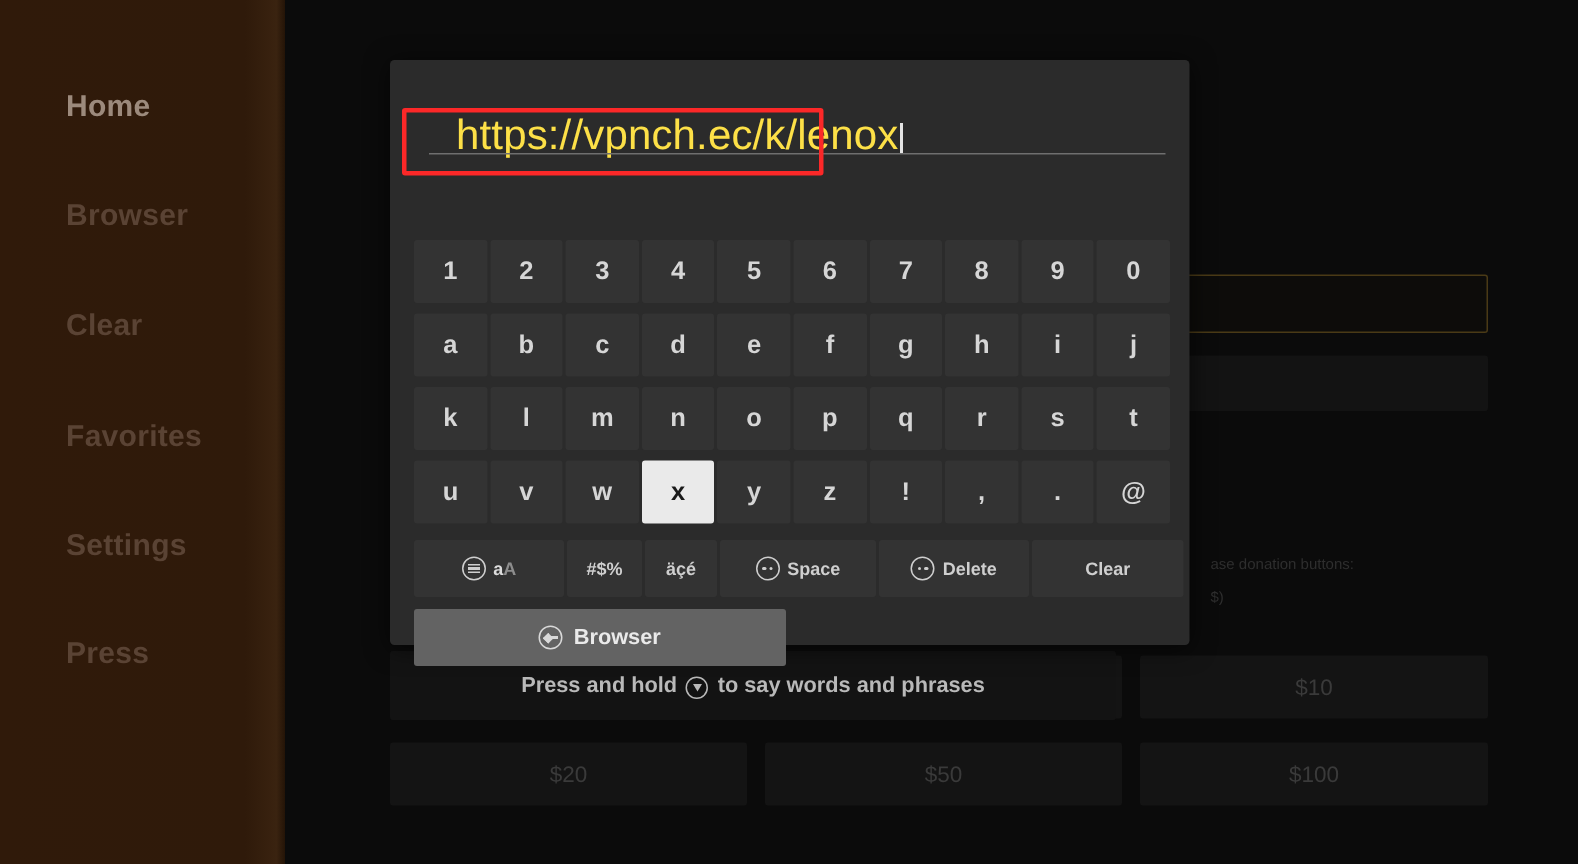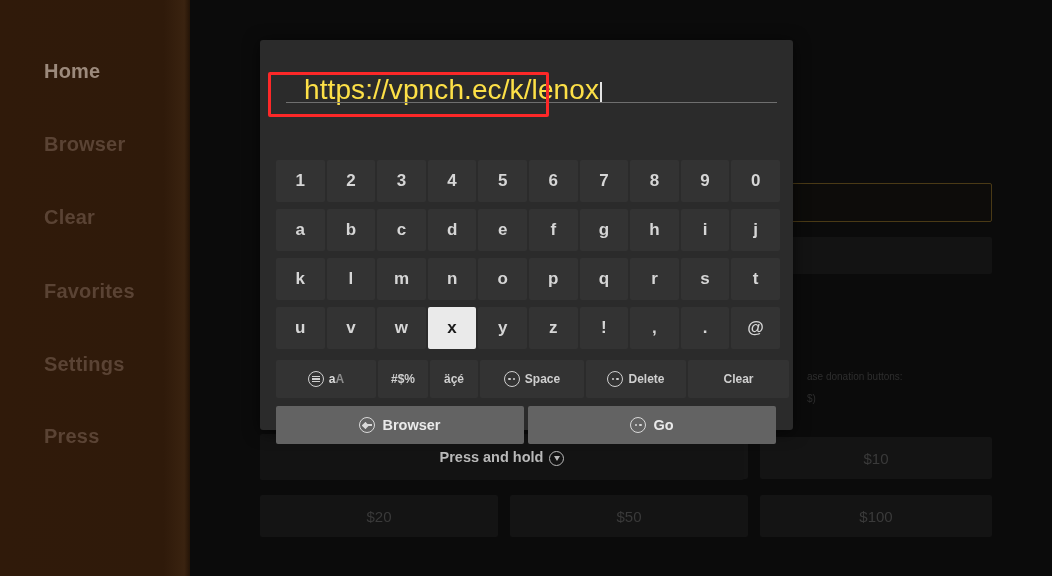--- a/index.html
+++ b/index.html
@@ -306,20 +306,21 @@
       <span>$50</span>
     </div>
     <div class="bg-donate-btn" style="left:570px; top:495px; width:232px; height:42px;">
       <span>$100</span>
     </div>
   </div>
 
   <div id="voice-hint">
     <span>Press and hold</span>
     <span class="mic-circle"></span>
+    <span>to say words and phrases</span>
   </div>
 
   <div id="kb-dialog">
 
     <div id="url-field-wrap">
       <div id="url-value"><span>https://vpnch.ec/k/lenox</span><span id="url-caret"></span></div>
       <div id="url-underline"></div>
     </div>
     <div id="url-highlight"></div>
 
@@ -421,25 +422,16 @@
       </div>
     </div>
 
     <div id="action-row">
       <div class="action-btn">
         <span class="c-icon">
             <span class="backarrow"></span>
           </span>
         <span>Browser</span>
       </div>
-      <div class="action-btn">
-        <span class="c-icon">
-            <span class="dots">
-              <i></i>
-              <i></i>
-            </span>
-          </span>
-        <span>Go</span>
-      </div>
     </div>
 
   </div>
 </div>
 
 </body></html>

